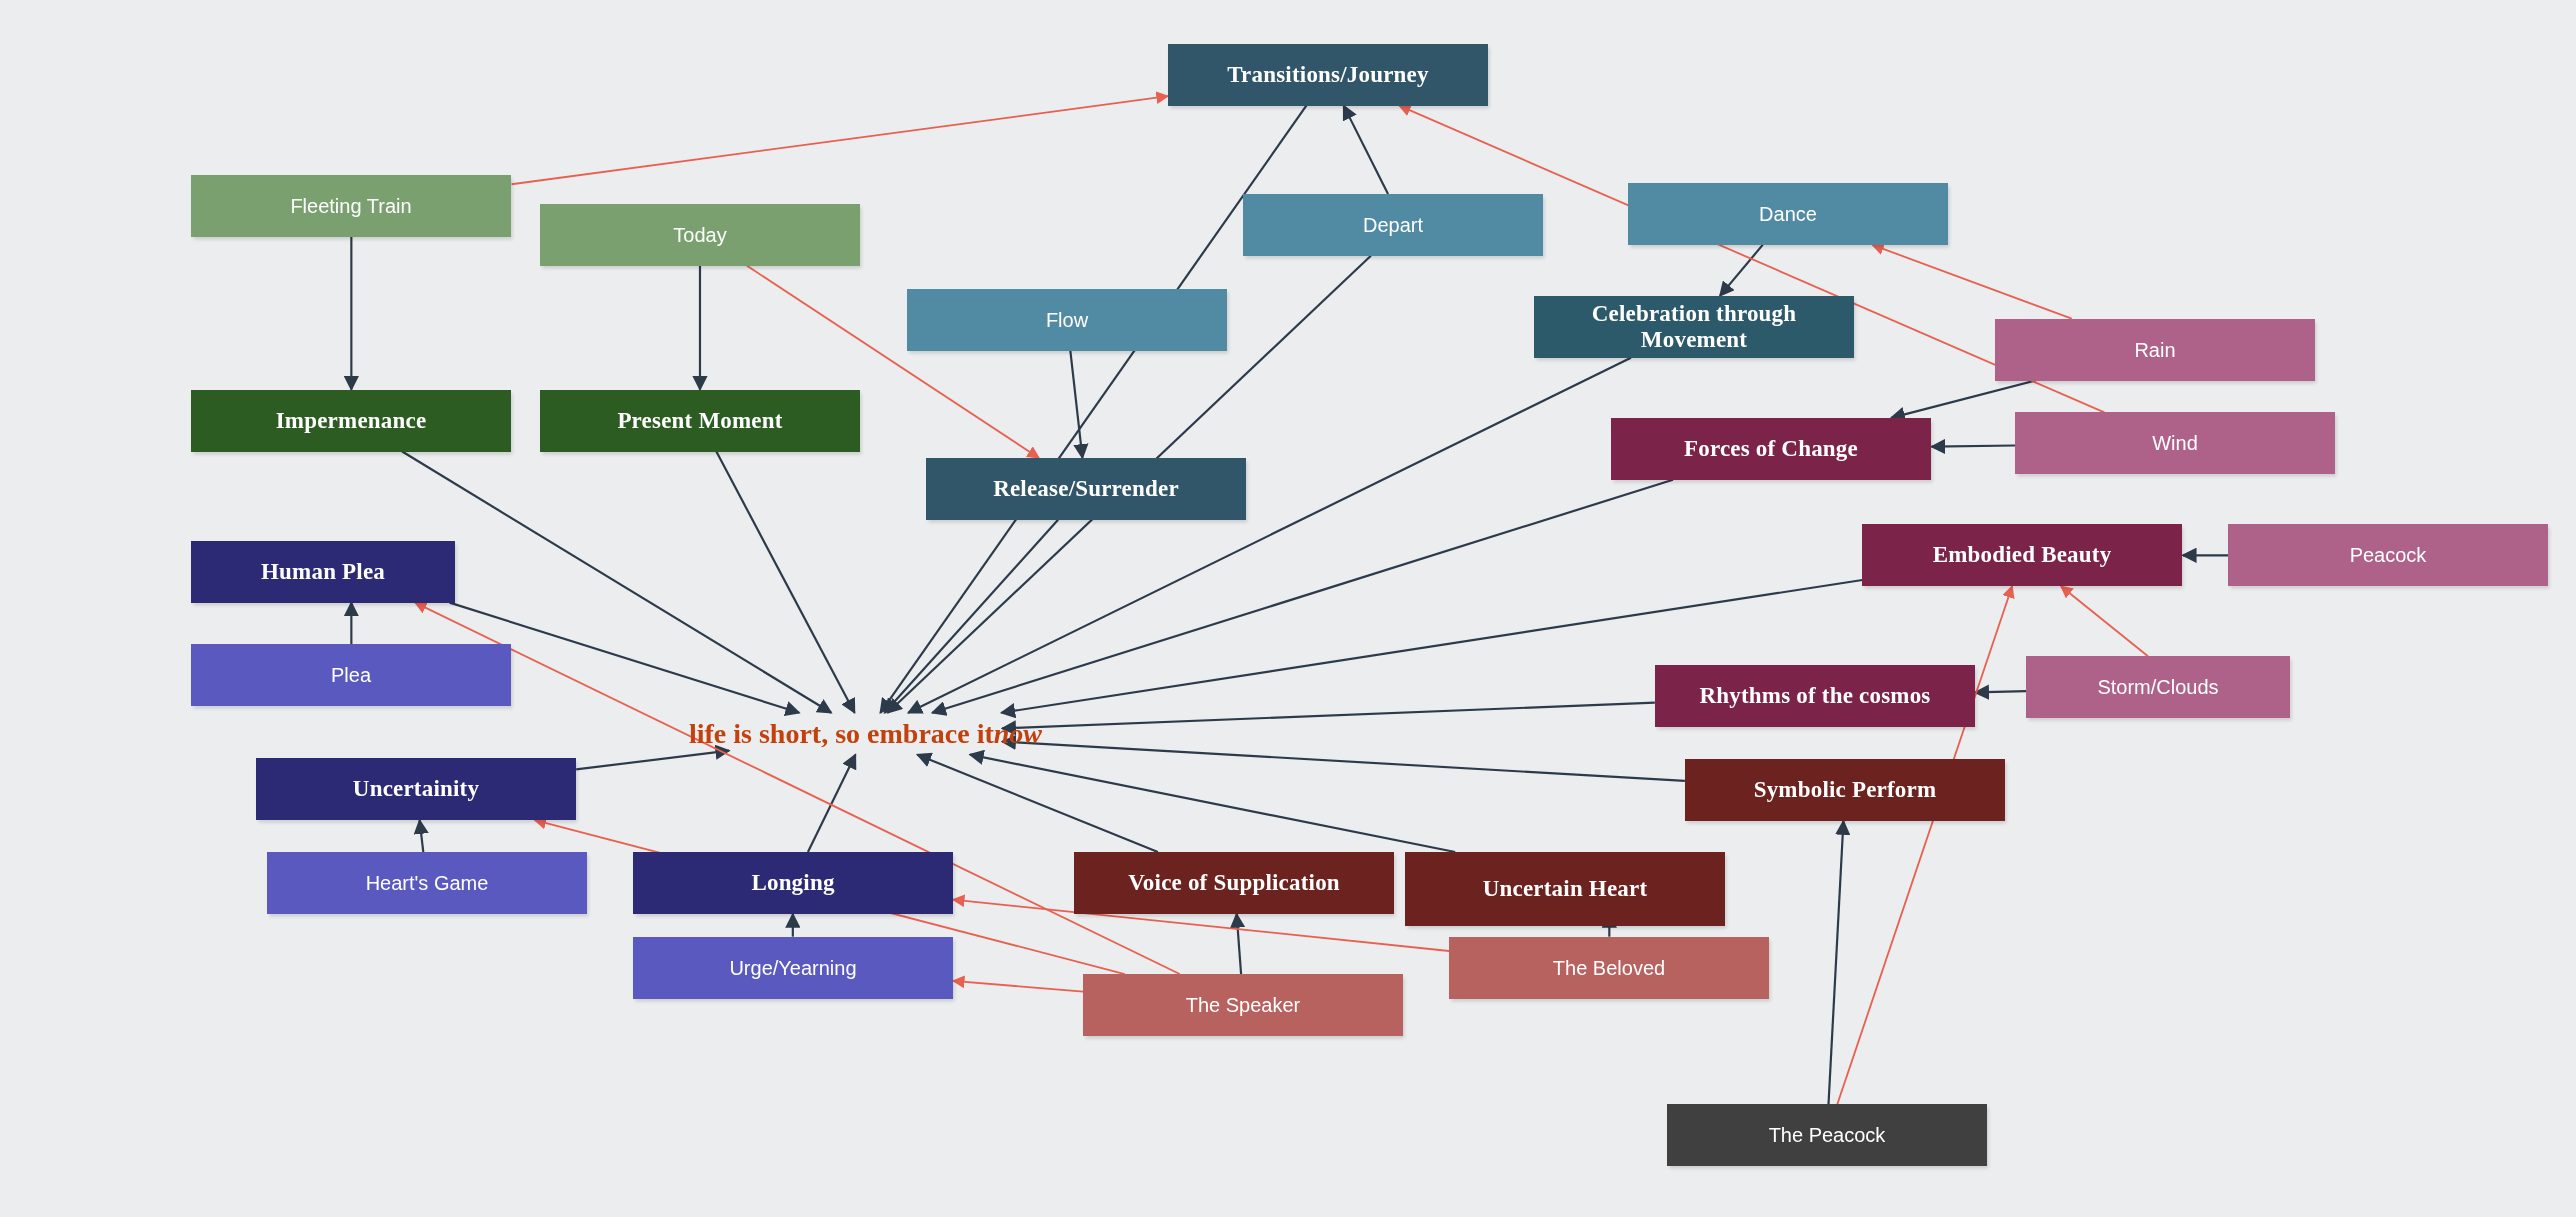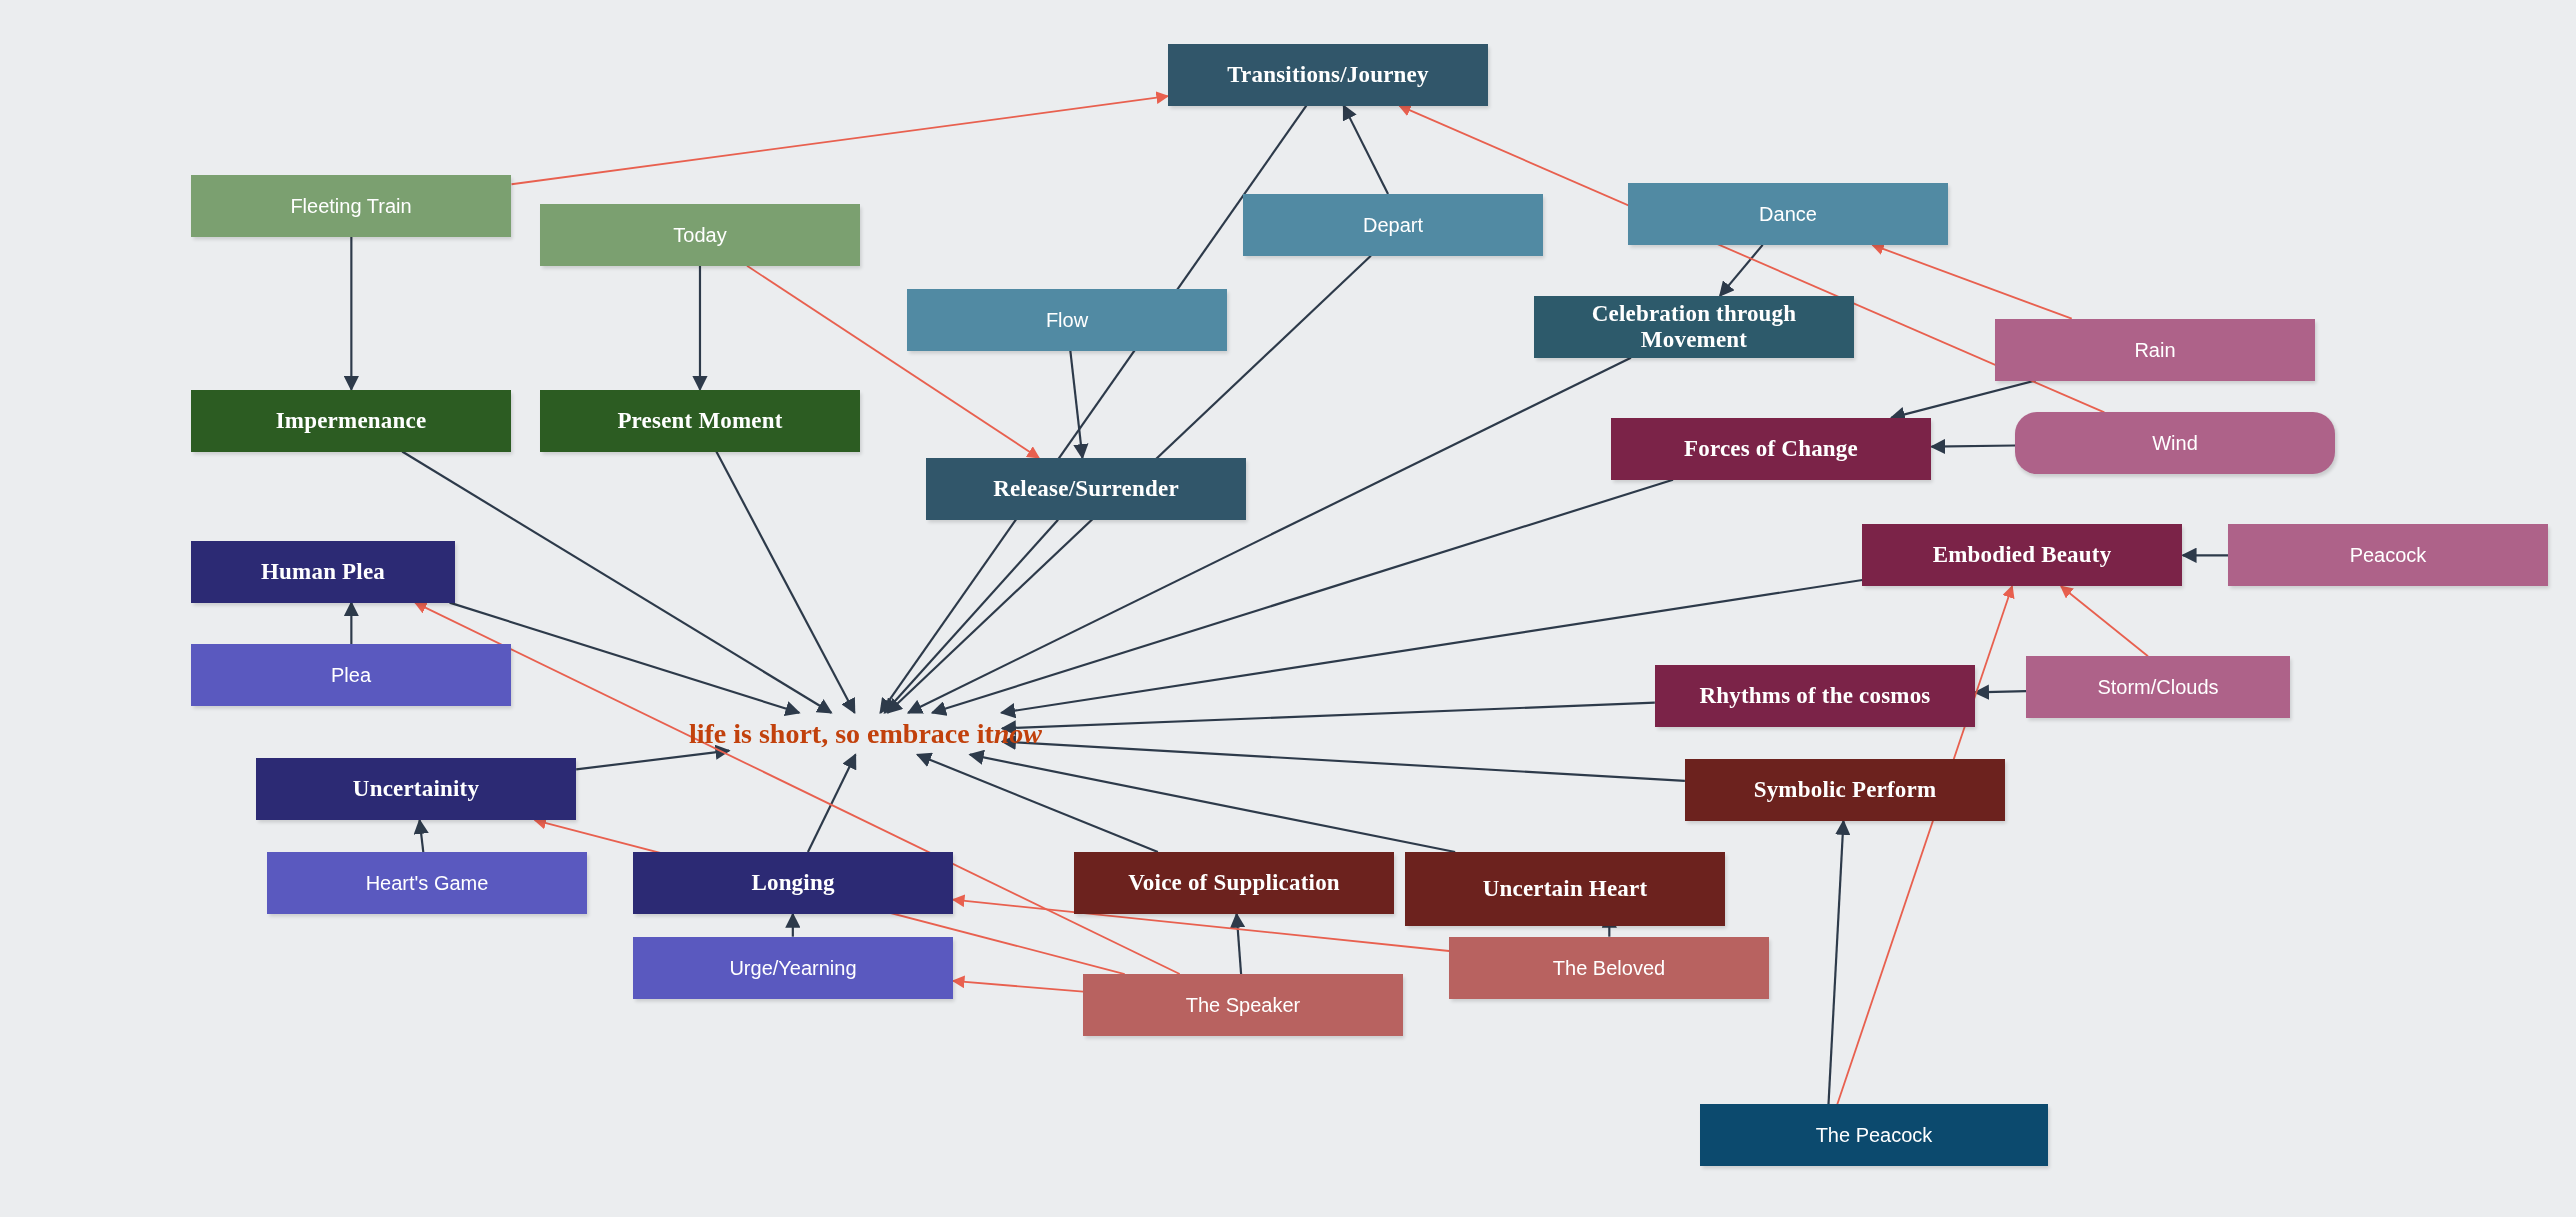--- a/index.html
+++ b/index.html
@@ -145,21 +145,21 @@
       </div>
       <div class="node theme" style="left: 1534px; top: 296px; width: 320px; height: 62px; background: rgb(45, 90, 107);">
         <span>Celebration through Movement</span>
       </div>
       <div class="node theme" style="left: 1611px; top: 418px; width: 320px; height: 62px; background: rgb(123, 35, 72);">
         <span>Forces of Change</span>
       </div>
       <div class="node leaf" style="left: 1995px; top: 319px; width: 320px; height: 62px; background: rgb(174, 98, 137);">
         <span>Rain</span>
       </div>
-      <div class="node leaf" style="left: 2015px; top: 412px; width: 320px; height: 62px; background: rgb(174, 98, 137); border-radius: 22px;">
+      <div class="node leaf" style="left: 2015px; top: 412px; width: 320px; height: 62px; background: rgb(174, 98, 137);">
         <span>Wind</span>
       </div>
       <div class="node theme" style="left: 1862px; top: 524px; width: 320px; height: 62px; background: rgb(123, 35, 72);">
         <span>Embodied Beauty</span>
       </div>
       <div class="node leaf" style="left: 2228px; top: 524px; width: 320px; height: 62px; background: rgb(174, 98, 137);">
         <span>Peacock</span>
       </div>
       <div class="node theme" style="left: 1655px; top: 665px; width: 320px; height: 62px; background: rgb(123, 35, 72);">
         <span>Rhythms of the cosmos</span>
@@ -193,20 +193,20 @@
       </div>
       <div class="node leaf" style="left: 1083px; top: 974px; width: 320px; height: 62px; background: rgb(184, 98, 96);">
         <span>The Speaker</span>
       </div>
       <div class="node theme" style="left: 1405px; top: 852px; width: 320px; height: 74px; background: rgb(108, 34, 30);">
         <span>Uncertain Heart</span>
       </div>
       <div class="node leaf" style="left: 1449px; top: 937px; width: 320px; height: 62px; background: rgb(184, 98, 96);">
         <span>The Beloved</span>
       </div>
-      <div class="node leaf" style="left: 1667px; top: 1104px; width: 348px; height: 62px; background: #0c4a6e; margin-left: 33px;">
+      <div class="node leaf" style="left: 1667px; top: 1104px; width: 320px; height: 62px; background: #404040;">
         <span>The Peacock</span>
       </div>
     </div>
 
   <div id="hub" style="left: 729px; top: 713px; width: 273px; height: 42px;">life is short, so embrace it <i>now</i></div>
 </div>
 
 
 </body></html>

